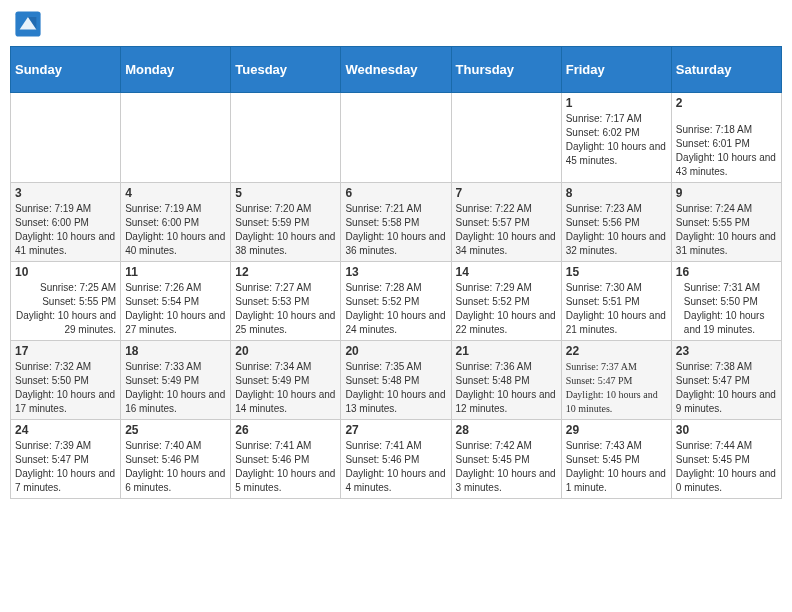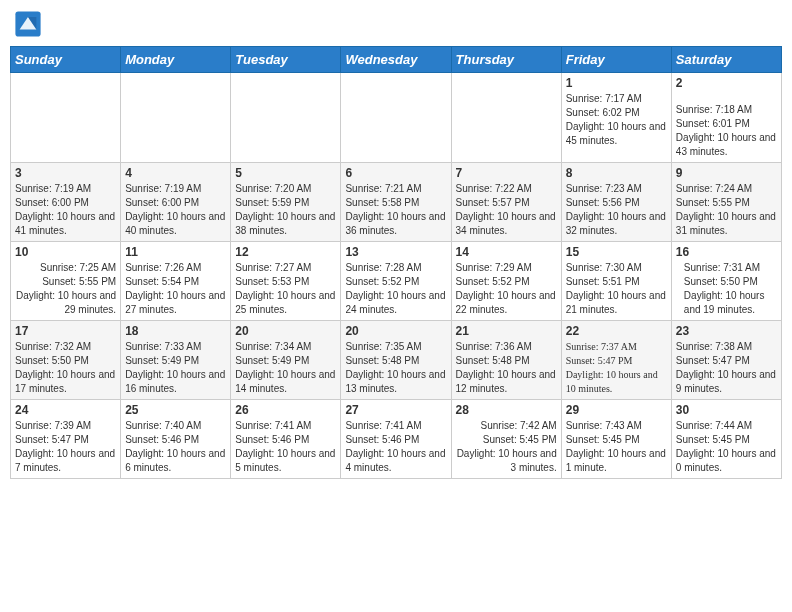--- a/index.html
+++ b/index.html
@@ -51,24 +51,23 @@
     .calendar {
       width: 100%;
       border-collapse: collapse;
       border: 1px solid #ccc;
     }
     .calendar th {
       background: #2a7dc9;
       color: #fff;
       font-size: 13px;
       font-weight: bold;
-      padding: 5px 4px;
+      padding: 15px 4px;
       text-align: left;
       border: 1px solid #1a6aaa;
-      font-style: italic;
     }
     .calendar td {
       vertical-align: top;
       border: 1px solid #ccc;
       padding: 3px 4px;
       font-size: 10.5px;
       color: #333;
       width: calc(100% / 7);
       min-height: 80px;
       background: #fff;
@@ -296,21 +295,21 @@
 Daylight: 10 hours and 5 minutes.</div>
         </td>
         <td>
           <span class="day-num">27</span>
           <div class="day-info" style="white-space: pre-line;">Sunrise: 7:41 AM
 Sunset: 5:46 PM
 Daylight: 10 hours and 4 minutes.</div>
         </td>
         <td>
           <span class="day-num">28</span>
-          <div class="day-info" style="white-space: pre-line; text-align: right;">Sunrise: 7:42 AM
+          <div class="day-info" style="white-space: pre-line;">Sunrise: 7:42 AM
 Sunset: 5:45 PM
 Daylight: 10 hours and 3 minutes.</div>
         </td>
         <td>
           <span class="day-num">29</span>
           <div class="day-info" style="white-space: pre-line;">Sunrise: 7:43 AM
 Sunset: 5:45 PM
 Daylight: 10 hours and 1 minute.</div>
         </td>
         <td>

